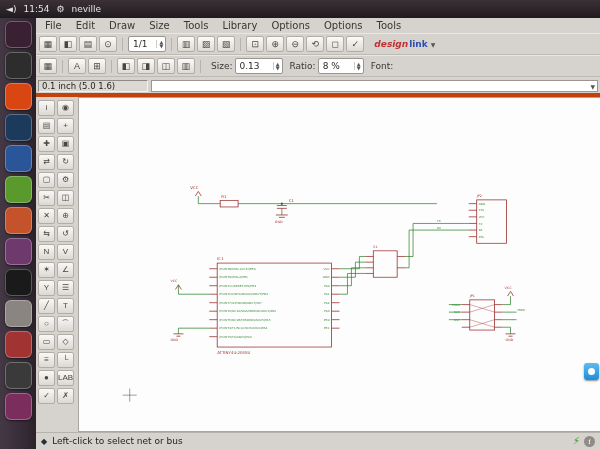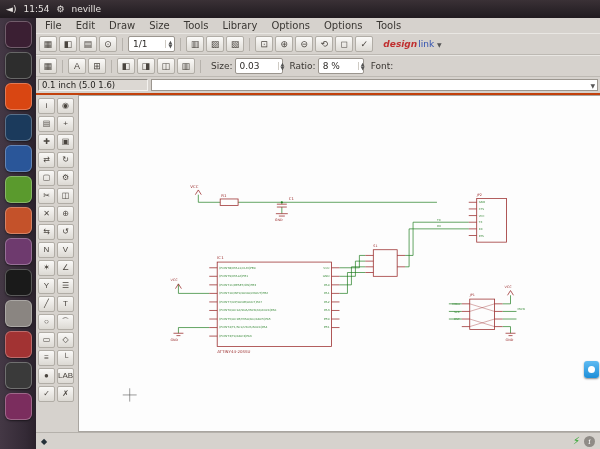--- a/index.html
+++ b/index.html
@@ -12,30 +12,30 @@
   
   .launcher{position:absolute;left:0;top:18px;bottom:0;width:36px;background:linear-gradient(90deg,#443845 0%,#342a36 70%,#2a212b 100%);display:flex;flex-direction:column;align-items:center;padding-top:3px;gap:4px;z-index:8}
   .launcher-icon{width:27px;height:27px;border-radius:6px;display:flex;align-items:center;justify-content:center;font-size:12px;font-weight:bold;box-shadow:inset 0 0 0 1px rgba(255,255,255,.28),0 1px 2px rgba(0,0,0,.5);flex:none}
   
   .window{position:absolute;left:36px;top:18px;right:0;bottom:0;display:flex;flex-direction:column;background:#d6d2cd}
   .menubar{height:15px;display:flex;align-items:center;font-size:10px;color:#3a3733;padding-left:2px}
   .menu-item{padding:0 7px;cursor:default}
   .toolbar{display:flex;align-items:center;gap:2px;padding:1px 3px;height:18px;border-top:1px solid #e9e7e3;border-bottom:1px solid #bdb9b3;flex:none}
   .tbtn{box-sizing:border-box;width:18px;height:16px;font-size:9px;line-height:1;display:flex;align-items:center;justify-content:center;background:linear-gradient(#fbfaf8,#dedbd5);border:1px solid #b1ada6;border-radius:2px;color:#4a453f;padding:0}
   .sep{width:1px;height:13px;background:#b6b2ac;margin:0 3px;flex:none}
-  .combo{display:inline-flex;align-items:center;background:#fff;border:1px solid #9b968f;border-radius:2px;height:14px;font-size:9px;padding:0 2px 0 4px;gap:18px;color:#2e2b28;white-space:nowrap}
+  .combo{display:inline-flex;align-items:center;background:#fff;border:1px solid #9b968f;border-radius:2px;height:14px;font-size:9px;padding:0 2px 0 4px;gap:9px;color:#2e2b28;white-space:nowrap}
   .combo .arrow{font-size:6px;color:#555;border-left:1px solid #cfcbc4;padding-left:2px}
   .spin{display:flex;flex-direction:column;font-size:5px;line-height:4px;color:#555;border-left:1px solid #cfcbc4;padding-left:2px}
   .chip{width:8px;height:8px;background:#6fa06f;border:1px solid #557; box-sizing:border-box}
   .lbl{font-size:9px;color:#3a3733;margin-left:5px}
   .designlink{display:inline-flex;align-items:center;gap:1px;margin-left:8px;font-size:9px}
   .designlink .d{color:#c03030;font-style:italic;font-weight:bold}
-  .designlink .l{color:#3050b0;font-weight:normal}
+  .designlink .l{color:#3050b0;font-weight:bold}
   .designlink .arrow{font-size:6px;color:#555;margin-left:2px}
-  .coordrow{display:flex;align-items:center;height:14px;padding:1px 2px;gap:3px;border-bottom:2px solid #c2410c;flex:none}
+  .coordrow{display:flex;align-items:flex-end;height:14px;padding:1px 2px;gap:3px;border-bottom:4px solid #c2410c;flex:none}
   .coordbox{box-sizing:border-box;width:110px;height:12px;font-size:8.5px;background:#dcd8d3;border:1px solid;border-color:#8d8983 #f4f2ef #f4f2ef #8d8983;display:flex;align-items:center;padding:0 3px;color:#1e1c1a;flex:none}
   .cmdcombo{flex:1;box-sizing:border-box;height:12px;background:#fff;border:1px solid #9b968f;display:flex;align-items:center;justify-content:flex-end;padding:0 2px}
   .cmdcombo .arrow{font-size:6px;color:#555}
   .content{flex:1;display:flex;min-height:0}
   .palette{width:40px;flex:none;padding:3px 0 0 2px;display:grid;grid-template-columns:17px 17px;gap:2px;align-content:start}
   .tool-btn{box-sizing:border-box;width:17px;height:16px;font-size:8px;line-height:1;display:flex;align-items:center;justify-content:center;background:linear-gradient(#f9f8f6,#dcd9d3);border:1px solid #b1ada6;border-radius:2px;color:#4a453f;padding:0;overflow:hidden}
   .canvas{flex:1;position:relative;background:#fdfdfd;border:1px solid #a9a5a0;border-right:none;overflow:hidden}
   .canvas svg{position:absolute;inset:0;width:100%;height:100%}
   .blue-badge{position:absolute;right:1px;top:265px;width:15px;height:17px;background:linear-gradient(#5fbbf2,#1d8ed8);border-radius:3px;box-shadow:0 1px 2px rgba(0,0,0,.45);display:flex;align-items:center;justify-content:center;z-index:3}
   .blue-badge i{width:7px;height:7px;background:#fff;border-radius:50%}
@@ -209,21 +209,21 @@
         </button><button class="tbtn">
           <span>◨</span>
         </button><button class="tbtn">
           <span>◫</span>
         </button><button class="tbtn">
           <span>▥</span>
         </button></span>
     <span class="sep"></span>
     <span class="lbl">Size:</span>
     <span class="combo" style="width:40px">
-      <span style="flex:1">0.03</span>
+      <span style="flex:1">0.13</span>
       <span class="spin">
           <span>▲</span>
           <span>▼</span>
         </span>
     </span>
     <span class="lbl">Ratio:</span>
     <span class="combo" style="width:38px">
       <span style="flex:1">8 %</span>
       <span class="spin">
           <span>▲</span>
@@ -467,19 +467,20 @@
         <path d="M44,315 H58 M51,308 V322" stroke="#555" stroke-width="0.6"></path>
       </svg>
       <div class="blue-badge">
           <i></i>
         </div>
     </div>
   </div>
 
   <div class="statusbar">
     <span class="status-icon">◆</span>
+    <span>Left-click to select net or bus</span>
     <span class="status-right">
       <span class="bolt">⚡</span>
       <span class="info-badge">i</span>
     </span>
   </div>
 
 </div>
 
 </body></html>

